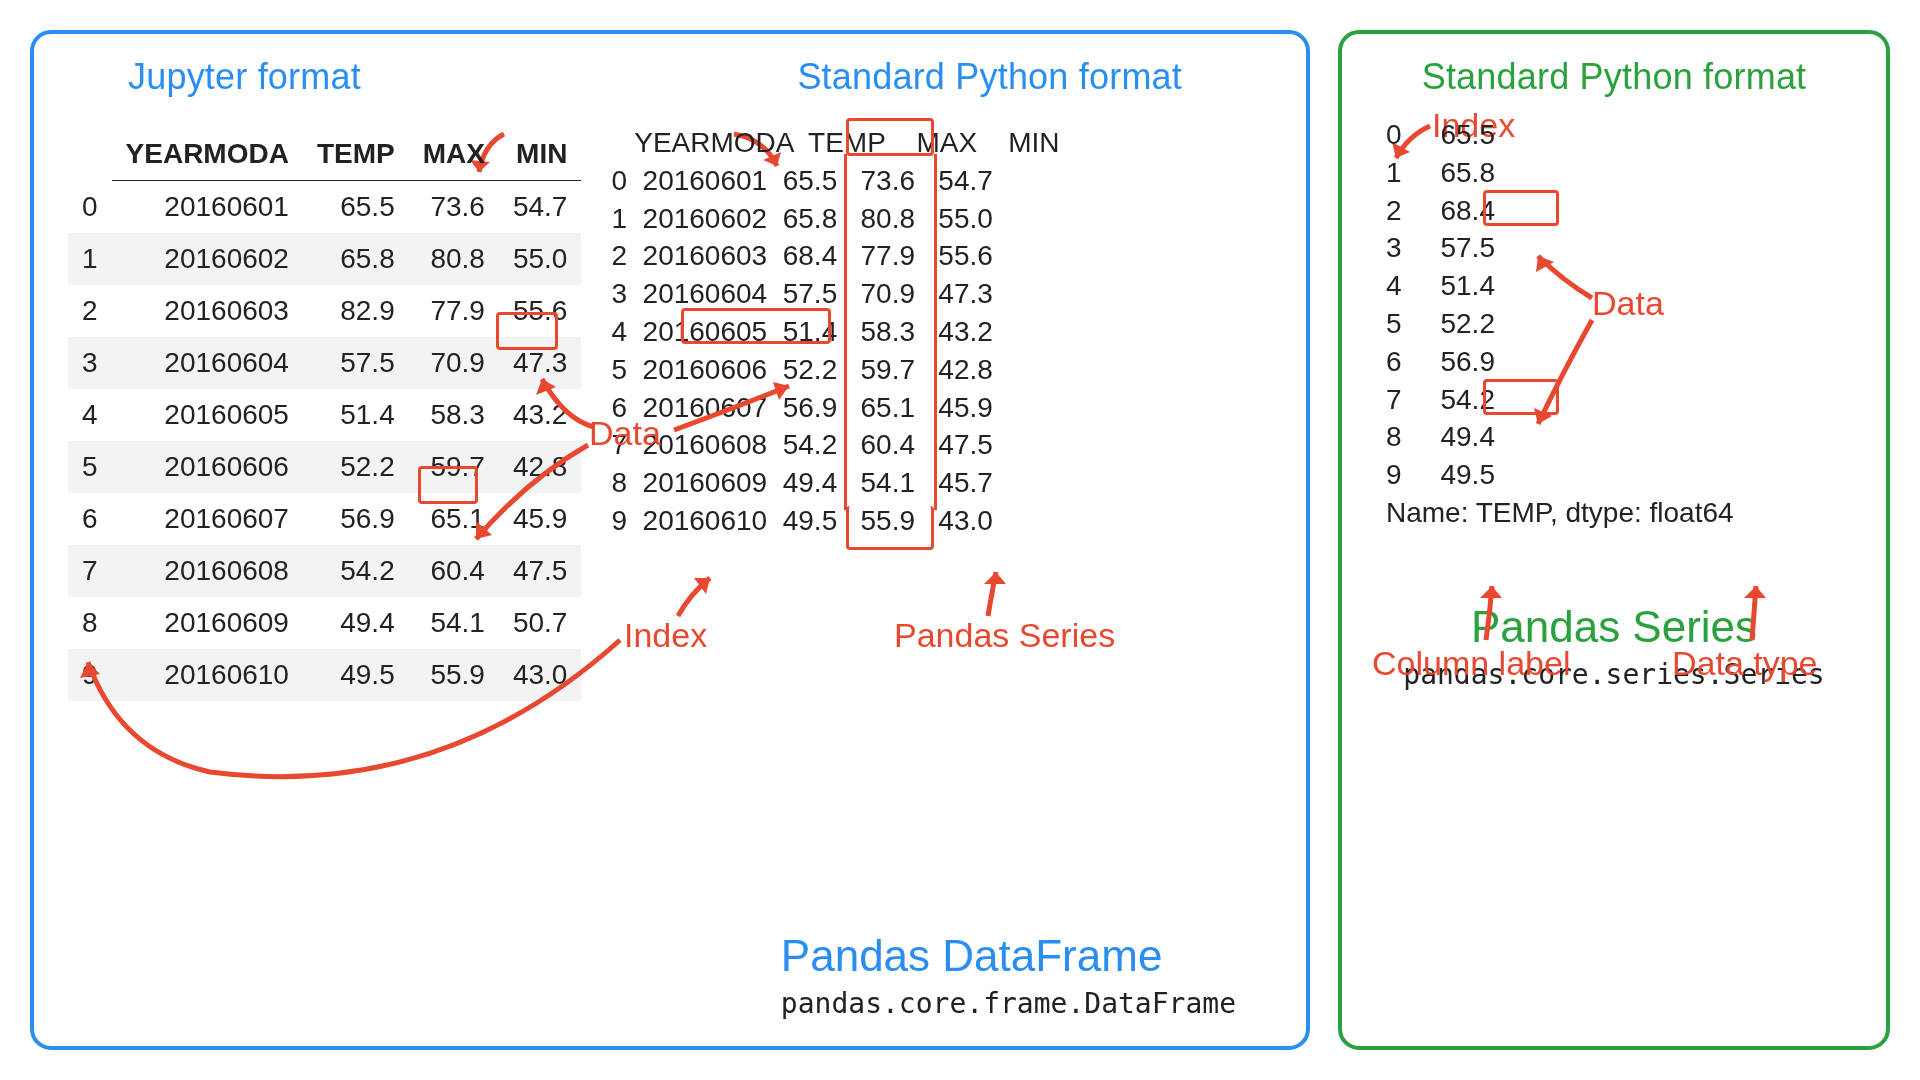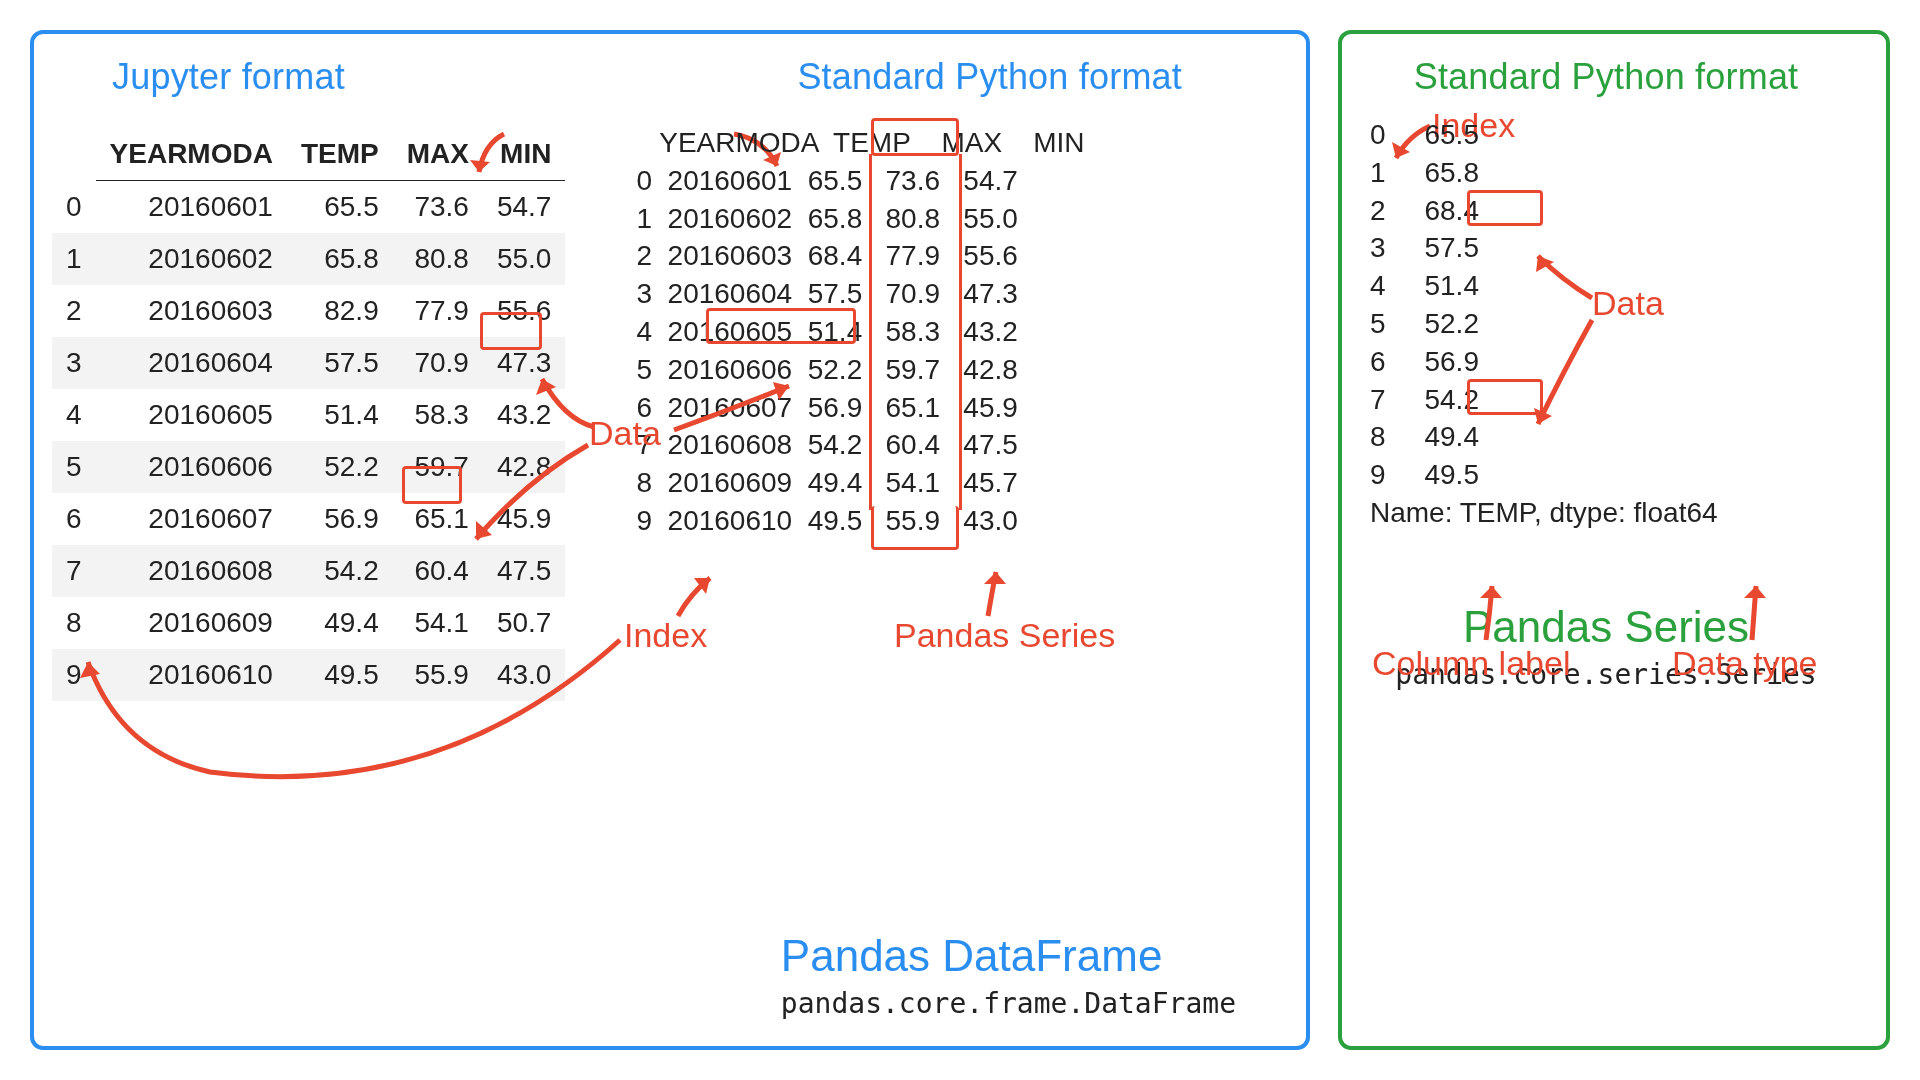--- a/index.html
+++ b/index.html
@@ -7,22 +7,22 @@
     font-family: -apple-system, BlinkMacSystemFont, "Segoe UI", sans-serif;
     background: #fff;
     width: 1920px;
     height: 1080px;
     padding: 30px;
     display: flex;
     gap: 28px;
   }
   .panel {
     border: 4px solid;
-    border-radius: 13px;
-    padding: 22px 34px 28px 18px;
+    border-radius: 21px;
+    padding: 22px 34px 28px 34px;
     position: relative;
   }
   .panel-df { border-color: #2a8ef0; flex: 0 0 1280px; }
   .panel-series { border-color: #2aa13c; flex: 1; }
   .heading {
     font-size: 36px;
     font-weight: 400;
     letter-spacing: 0.2px;
   }
   .heading.blue { color: #2a8ef0; }
@@ -59,21 +59,21 @@
   .jupyter-table tbody tr:nth-child(even) { background: #f3f3f3; }
   .jupyter-table td:first-child { color: #222; font-weight: 400; }
   
   .mono {
     font-family: Liberation Sans, sans-serif;
     font-size: 28px;
     line-height: 1.35;
     white-space: pre;
     color: #222;
   }
-  .df-body { display: flex; gap: 71px; margin-top: 12px; }
+  .df-body { display: flex; gap: 30px; margin-top: 12px; }
   .df-mono-wrap { position: relative; margin-top: 14px; }
   .series-mono-wrap { position: relative; margin-top: 18px; }
   .footer-title {
     font-size: 44px;
     font-weight: 400;
   }
   .footer-title.blue { color: #2a8ef0; }
   .footer-title.green { color: #2aa13c; }
   .footer-code {
     font-family: "Menlo", "Consolas", monospace;

